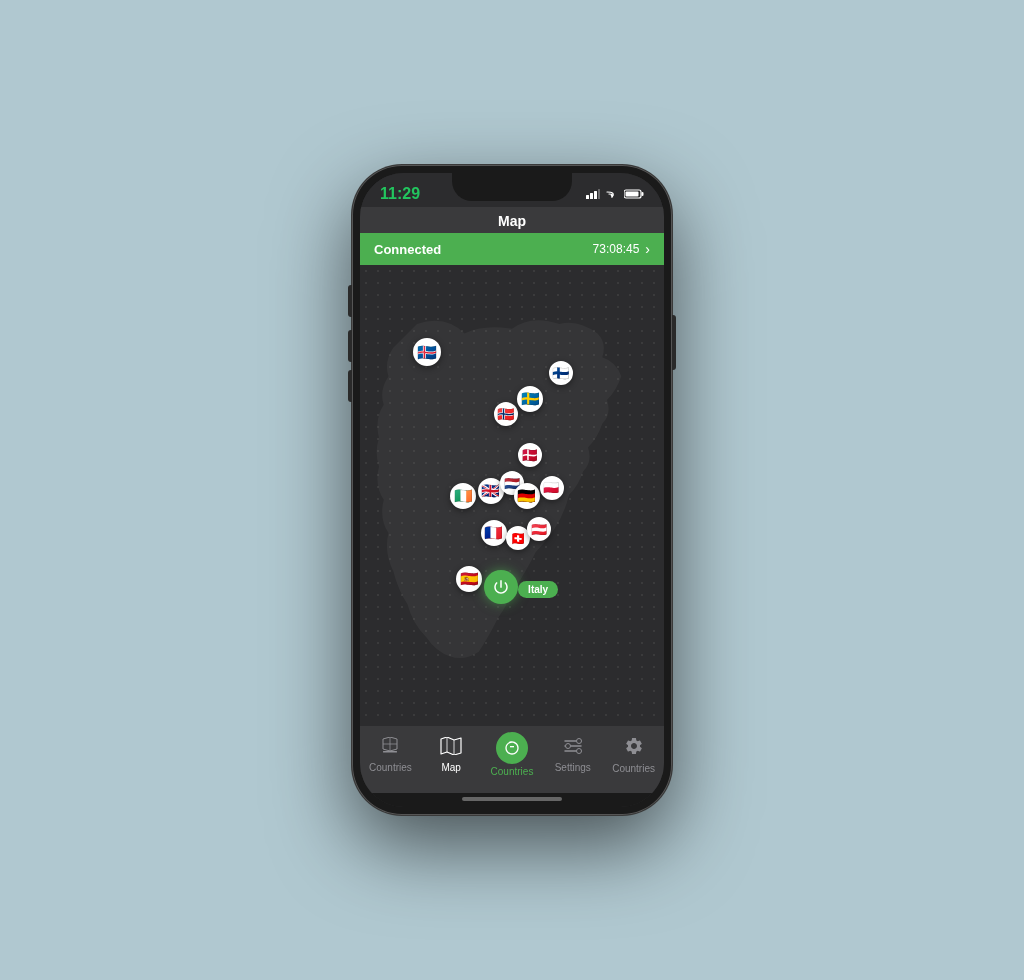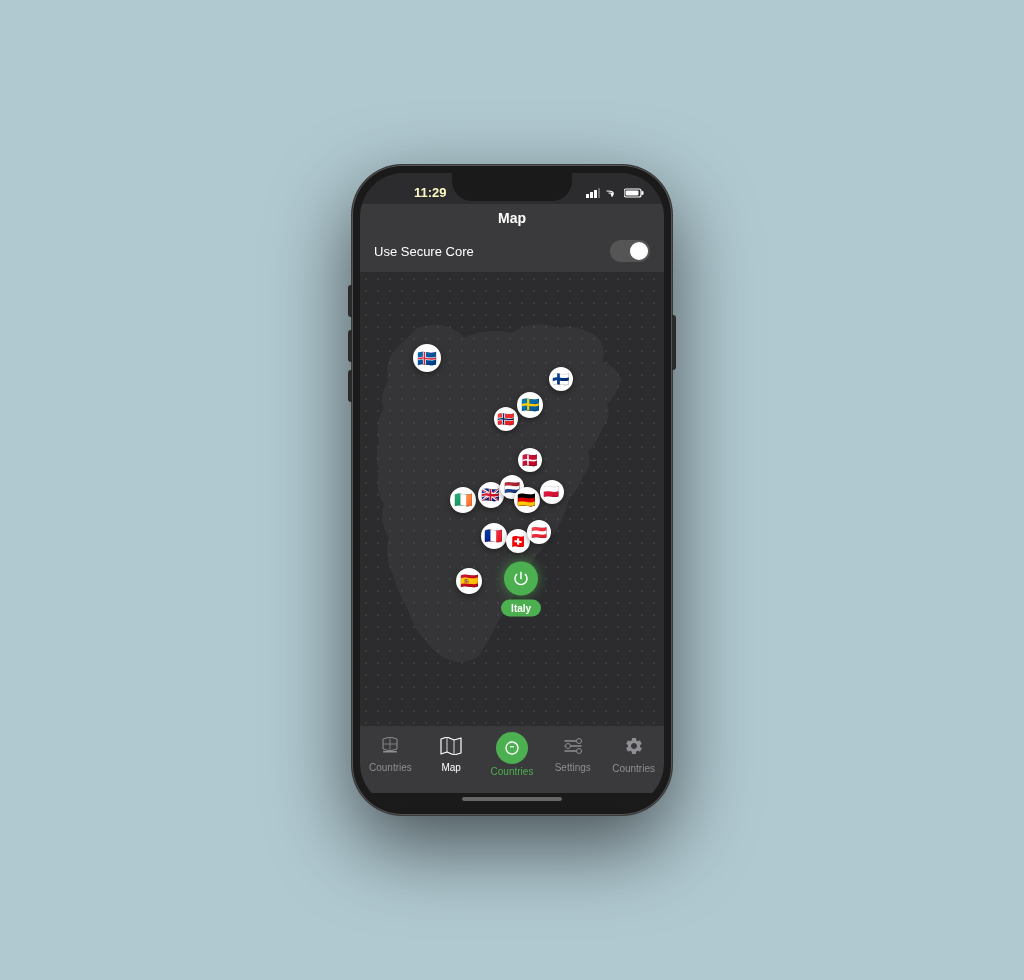--- a/index.html
+++ b/index.html
@@ -61,24 +61,23 @@
     
     .status-bar {
       background: #2c2c2e;
       display: flex;
       justify-content: space-between;
       align-items: center;
       padding: 12px 20px 4px;
       flex-shrink: 0;
     }
     .status-time {
-      color: #fef9c3;
-      font-size: 13px;
+      color: #22c55e;
+      font-size: 16px;
       font-weight: 600;
-      margin-left: 34px;
     }
     .status-icons {
       display: flex;
       align-items: center;
       gap: 5px;
       color: white;
       font-size: 11px;
     }
 
     
@@ -223,21 +222,21 @@
       height: 0;
       border-left: 5px solid transparent;
       border-right: 5px solid transparent;
       border-top: 7px solid white;
     }
 
     
     .power-pin {
       position: absolute;
       display: flex;
-      flex-direction: column;
+      flex-direction: row;
       align-items: center;
       transform: translate(-50%, -50%);
     }
     .power-circle {
       width: 34px;
       height: 34px;
       background: #4caf50;
       border-radius: 50%;
       display: flex;
       align-items: center;
@@ -340,25 +339,28 @@
         </svg>
       </div>
     </div>
 
     <div class="nav-bar">
       <div style="width:20px"></div>
       <div class="nav-title">Map</div>
       <div style="width:20px"></div>
     </div>
 
-
-    <div class="secure-core-row">
-      <span class="secure-core-label">Use Secure Core</span>
-      <div class="toggle"></div>
+    <div class="connected-banner">
+      <span class="connected-text">Connected</span>
+      <div class="connected-right">
+        <span>73:08:45</span>
+        <span class="chevron">›</span>
+      </div>
     </div>
+
 
     <div class="map-area">
       <div class="dot-pattern"></div>
 
       <svg style="position:absolute;inset:0;width:100%;height:100%;opacity:0.15" viewBox="0 0 320 420" preserveAspectRatio="xMidYMid meet">
         <path d="M60 30 Q90 20 110 40 Q130 30 160 35 Q180 20 210 30 Q230 25 250 40
                  Q260 50 255 65 Q270 70 275 85 Q270 100 260 110 Q265 125 255 135
                  Q250 150 240 160 Q245 175 235 185 Q230 200 220 210 Q215 230 205 245
                  Q195 260 185 270 Q175 290 165 305 Q155 325 145 340 Q135 360 125 375
                  Q110 385 95 380 Q80 375 70 360 Q55 345 50 325 Q40 310 35 290

